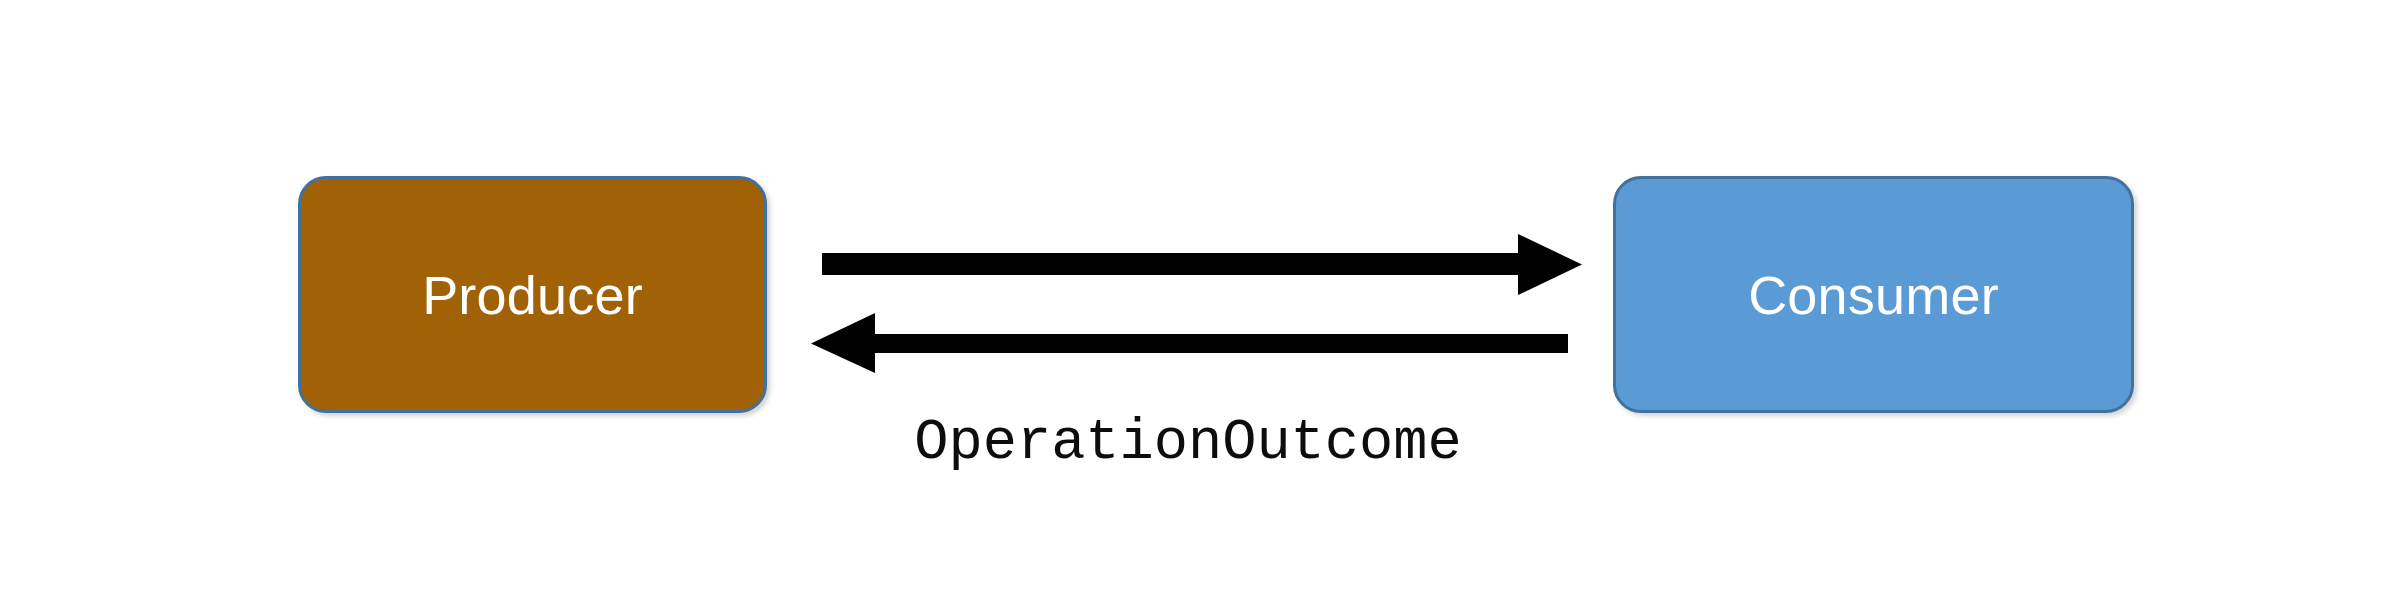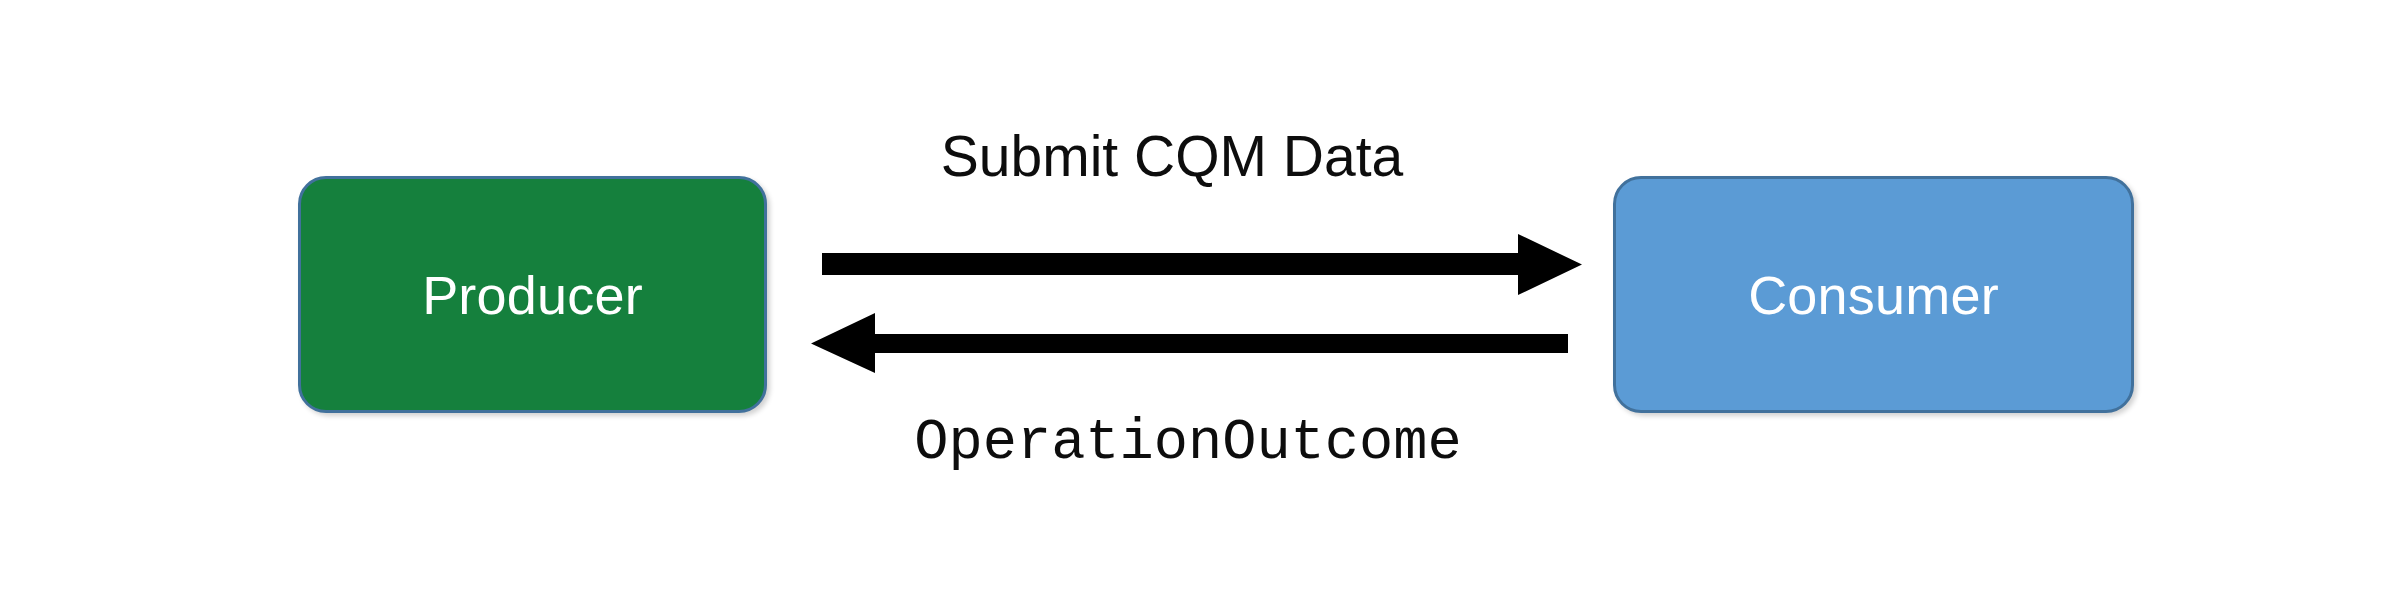--- a/index.html
+++ b/index.html
@@ -84,32 +84,31 @@
     top: 415px;
     width: 732px;
     font-family: Liberation Mono, monospace;
   }
 </style>
 </head>
 <body>
 
 <div id="diagram">
 
-  <div class="node" id="node-producer" style="background:#15803d;border:3px solid #41719C;">
+  <div class="node" id="node-producer" style="background:#a16207;border:3px solid #41719C;">
     <span class="node-label">Producer</span>
   </div>
 
   <div class="node" id="node-consumer" style="background:#5B9BD5;border:3px solid #41719C;">
     <span class="node-label">Consumer</span>
   </div>
 
   <svg id="arrow-layer" viewBox="0 0 2400 598" width="2400" height="598">
 
     <polygon fill="#000000" points="822,253 1518,253 1518,234 1582,264.5 1518,295 1518,275 822,275"></polygon>
 
     <polygon fill="#000000" points="1568,334 875,334 875,313 811,343.5 875,373 875,353 1568,353"></polygon>
   </svg>
 
-  <div class="edge-label" id="edge-label-top">Submit CQM Data</div>
 
   <div class="edge-label" id="edge-label-bottom">OperationOutcome</div>
 
 </div>
 
 </body></html>

